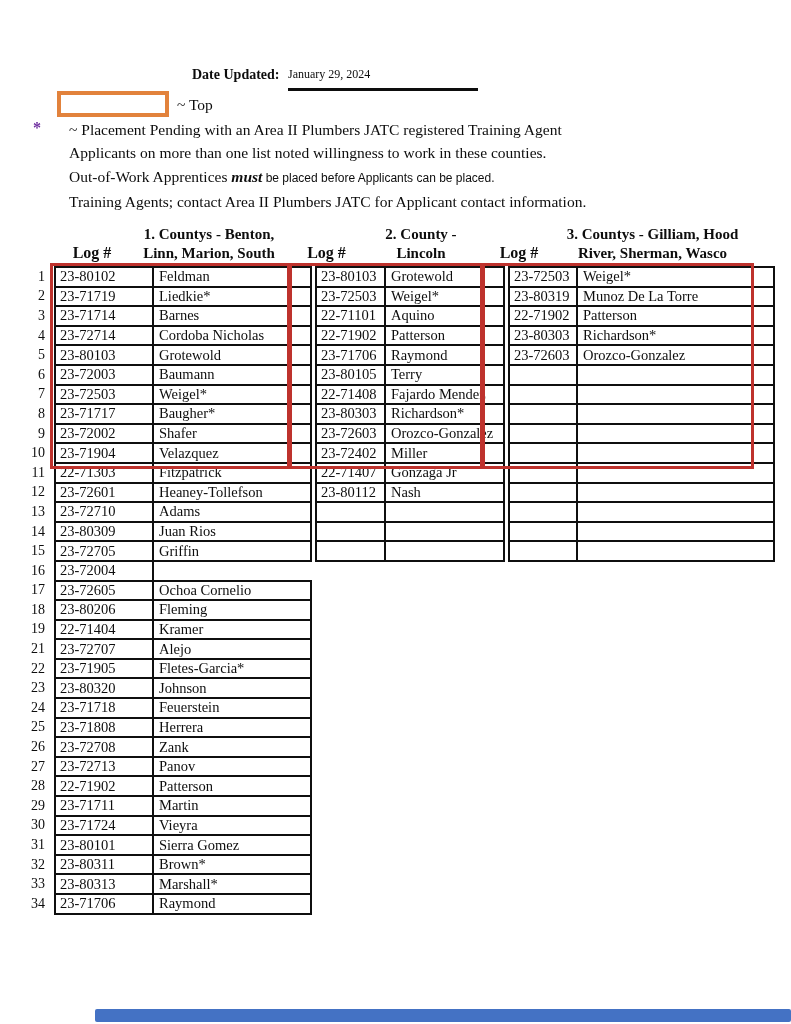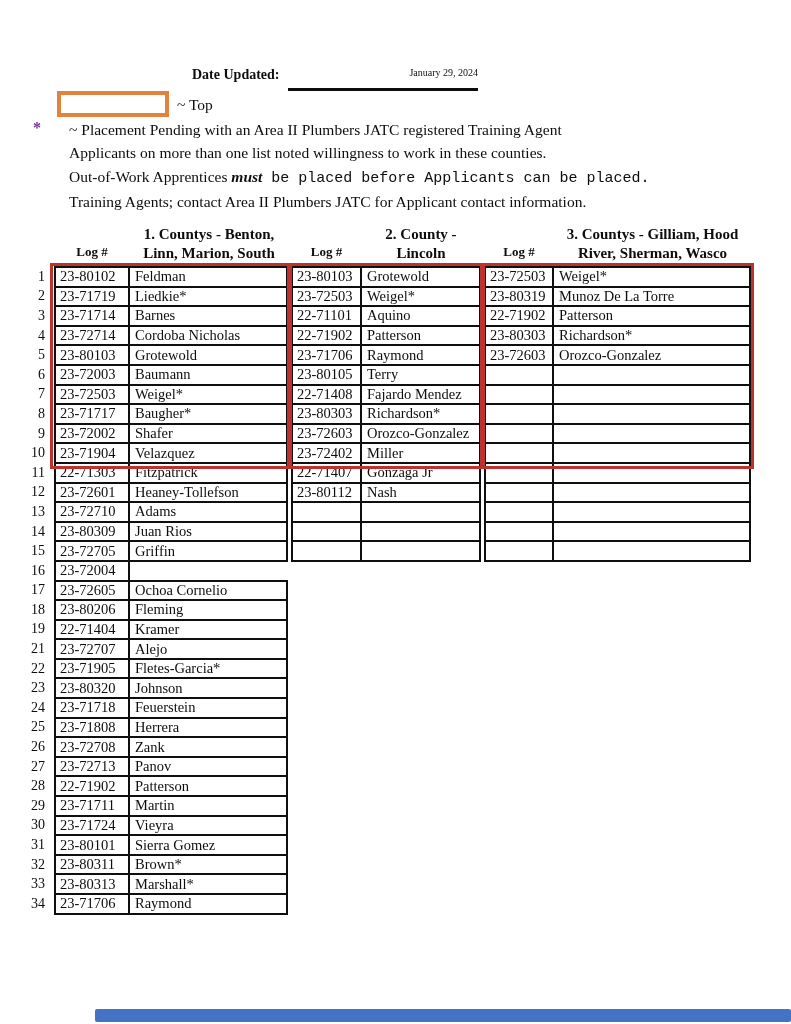--- a/index.html
+++ b/index.html
@@ -1,52 +1,52 @@
 <!DOCTYPE html>
 <html style="--red: #be322d; --orange: #e2823c; --purple: #7030a0; --blue: #4472c4;"><head>
 <meta charset="utf-8">
 <style>
   html,body{margin:0;padding:0;background:#fff;}
   #page{position:relative;width:791px;height:1024px;background:#fff;overflow:hidden;
         font-family:"Liberation Serif", serif;color:#0d0d0d;}
 
   
   .date-label{position:absolute;left:192px;top:67px;font-size:14px;font-weight:bold;}
-  .date-value{position:absolute;left:288px;top:67px;width:190px;text-align:right;font-size:10px;}
+  .date-value{position:absolute;left:288px;top:67px;width:190px;text-align:left;font-size:12px;}
   .date-underline{position:absolute;left:288px;top:88px;width:190px;height:2.5px;background:#0d0d0d;}
 
   
   .top-box{position:absolute;left:57px;top:91px;width:112px;height:26px;background:#fff;
            border:4px solid var(--orange);box-sizing:border-box;}
   .top-label{position:absolute;left:177px;top:96px;font-size:15.5px;}
 
   
   .asterisk{position:absolute;left:33px;top:119px;font-size:16px;font-weight:bold;color:var(--purple);}
   .notes{position:absolute;left:60px;top:118px;width:680px;font-size:15.5px;line-height:23.4px;}
   .note{white-space:nowrap;margin-left:9px;}
   .note .emph{font-weight:bold;font-style:italic;}
-  .note .sans{font-family:Liberation Mono, monospace;font-size:15px;text-align:center;}
+  .note .sans{font-family:Liberation Sans, sans-serif;font-size:12px;text-align:center;}
 
   
   .h-title{position:absolute;top:225px;text-align:center;font-weight:bold;font-size:15px;line-height:18.5px;}
   #ht1{left:118px;width:182px;} #ht2{left:351px;width:140px;} #ht3{left:540px;width:225px;}
-  .h-log{position:absolute;top:244px;font-weight:bold;font-size:13px;text-align:center;}
+  .h-log{position:absolute;top:244px;font-weight:bold;font-size:16px;text-align:center;}
   #hlog1{left:54px;width:76px;} #hlog2{left:291px;width:71px;} #hlog3{left:484px;width:70px;}
 
   
   #tbody{position:absolute;left:0;top:266px;}
   .row{display:flex;height:21.6px;}
   .row + .row{margin-top:-2px;}
   .num{width:54px;box-sizing:border-box;padding-right:9px;text-align:right;font-size:14px;
        display:flex;align-items:center;justify-content:flex-end;}
   .cell{box-sizing:border-box;border:2px solid #0f0f0f;background:#fff;display:flex;align-items:center;
         font-size:14.5px;overflow:hidden;white-space:nowrap;}
   .cell.log{padding-left:4px;}
   .cell.name{padding-left:5px;}
-  .c1l{width:76px;} .c1n{width:160px;margin-left:-2px;}
+  .c1l{width:100px;} .c1n{width:160px;margin-left:-2px;}
   .c2l{width:71px;} .c2n{width:121px;margin-left:-2px;}
   .c3l{width:70px;} .c3n{width:199px;margin-left:-2px;}
   .sp{width:3px;}
   .ghost{border-color:transparent;background:transparent;}
 
   
   .redbox{position:absolute;top:263px;height:206px;box-sizing:border-box;
           border:3px solid var(--red);background:transparent;pointer-events:none;}
   #rb1{left:50px;width:242px;} #rb2{left:287px;width:198px;} #rb3{left:480px;width:274px;}
 

